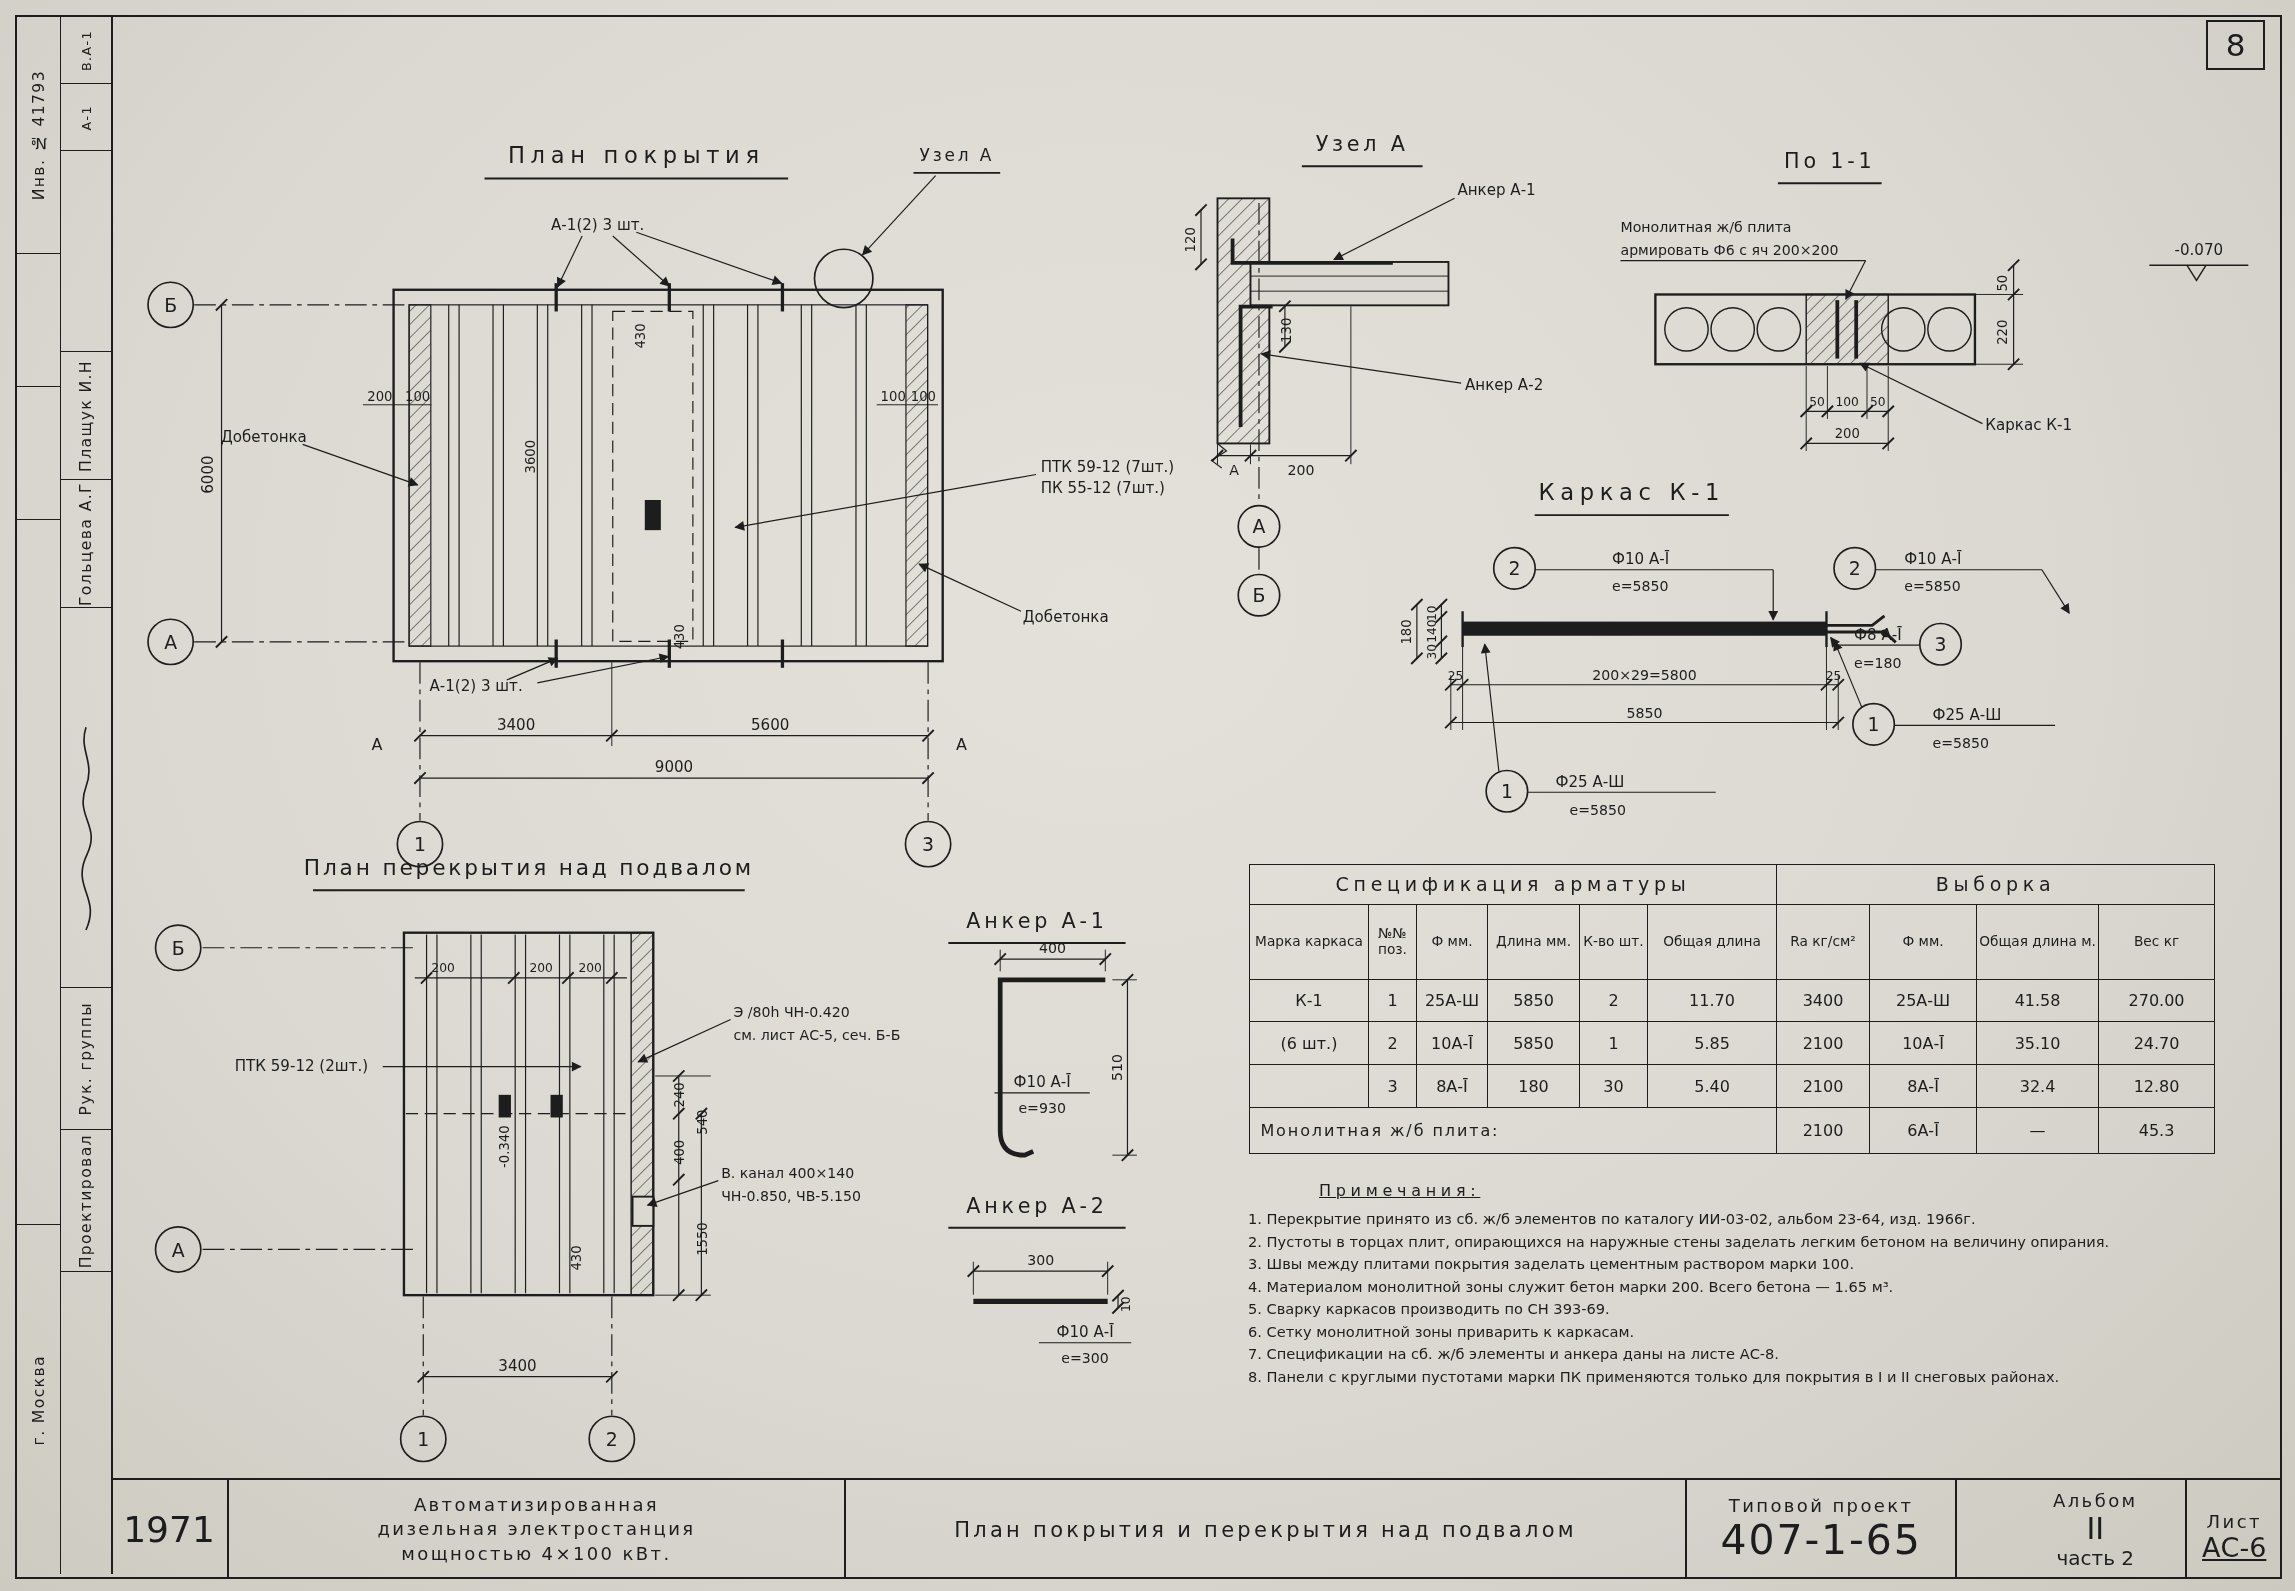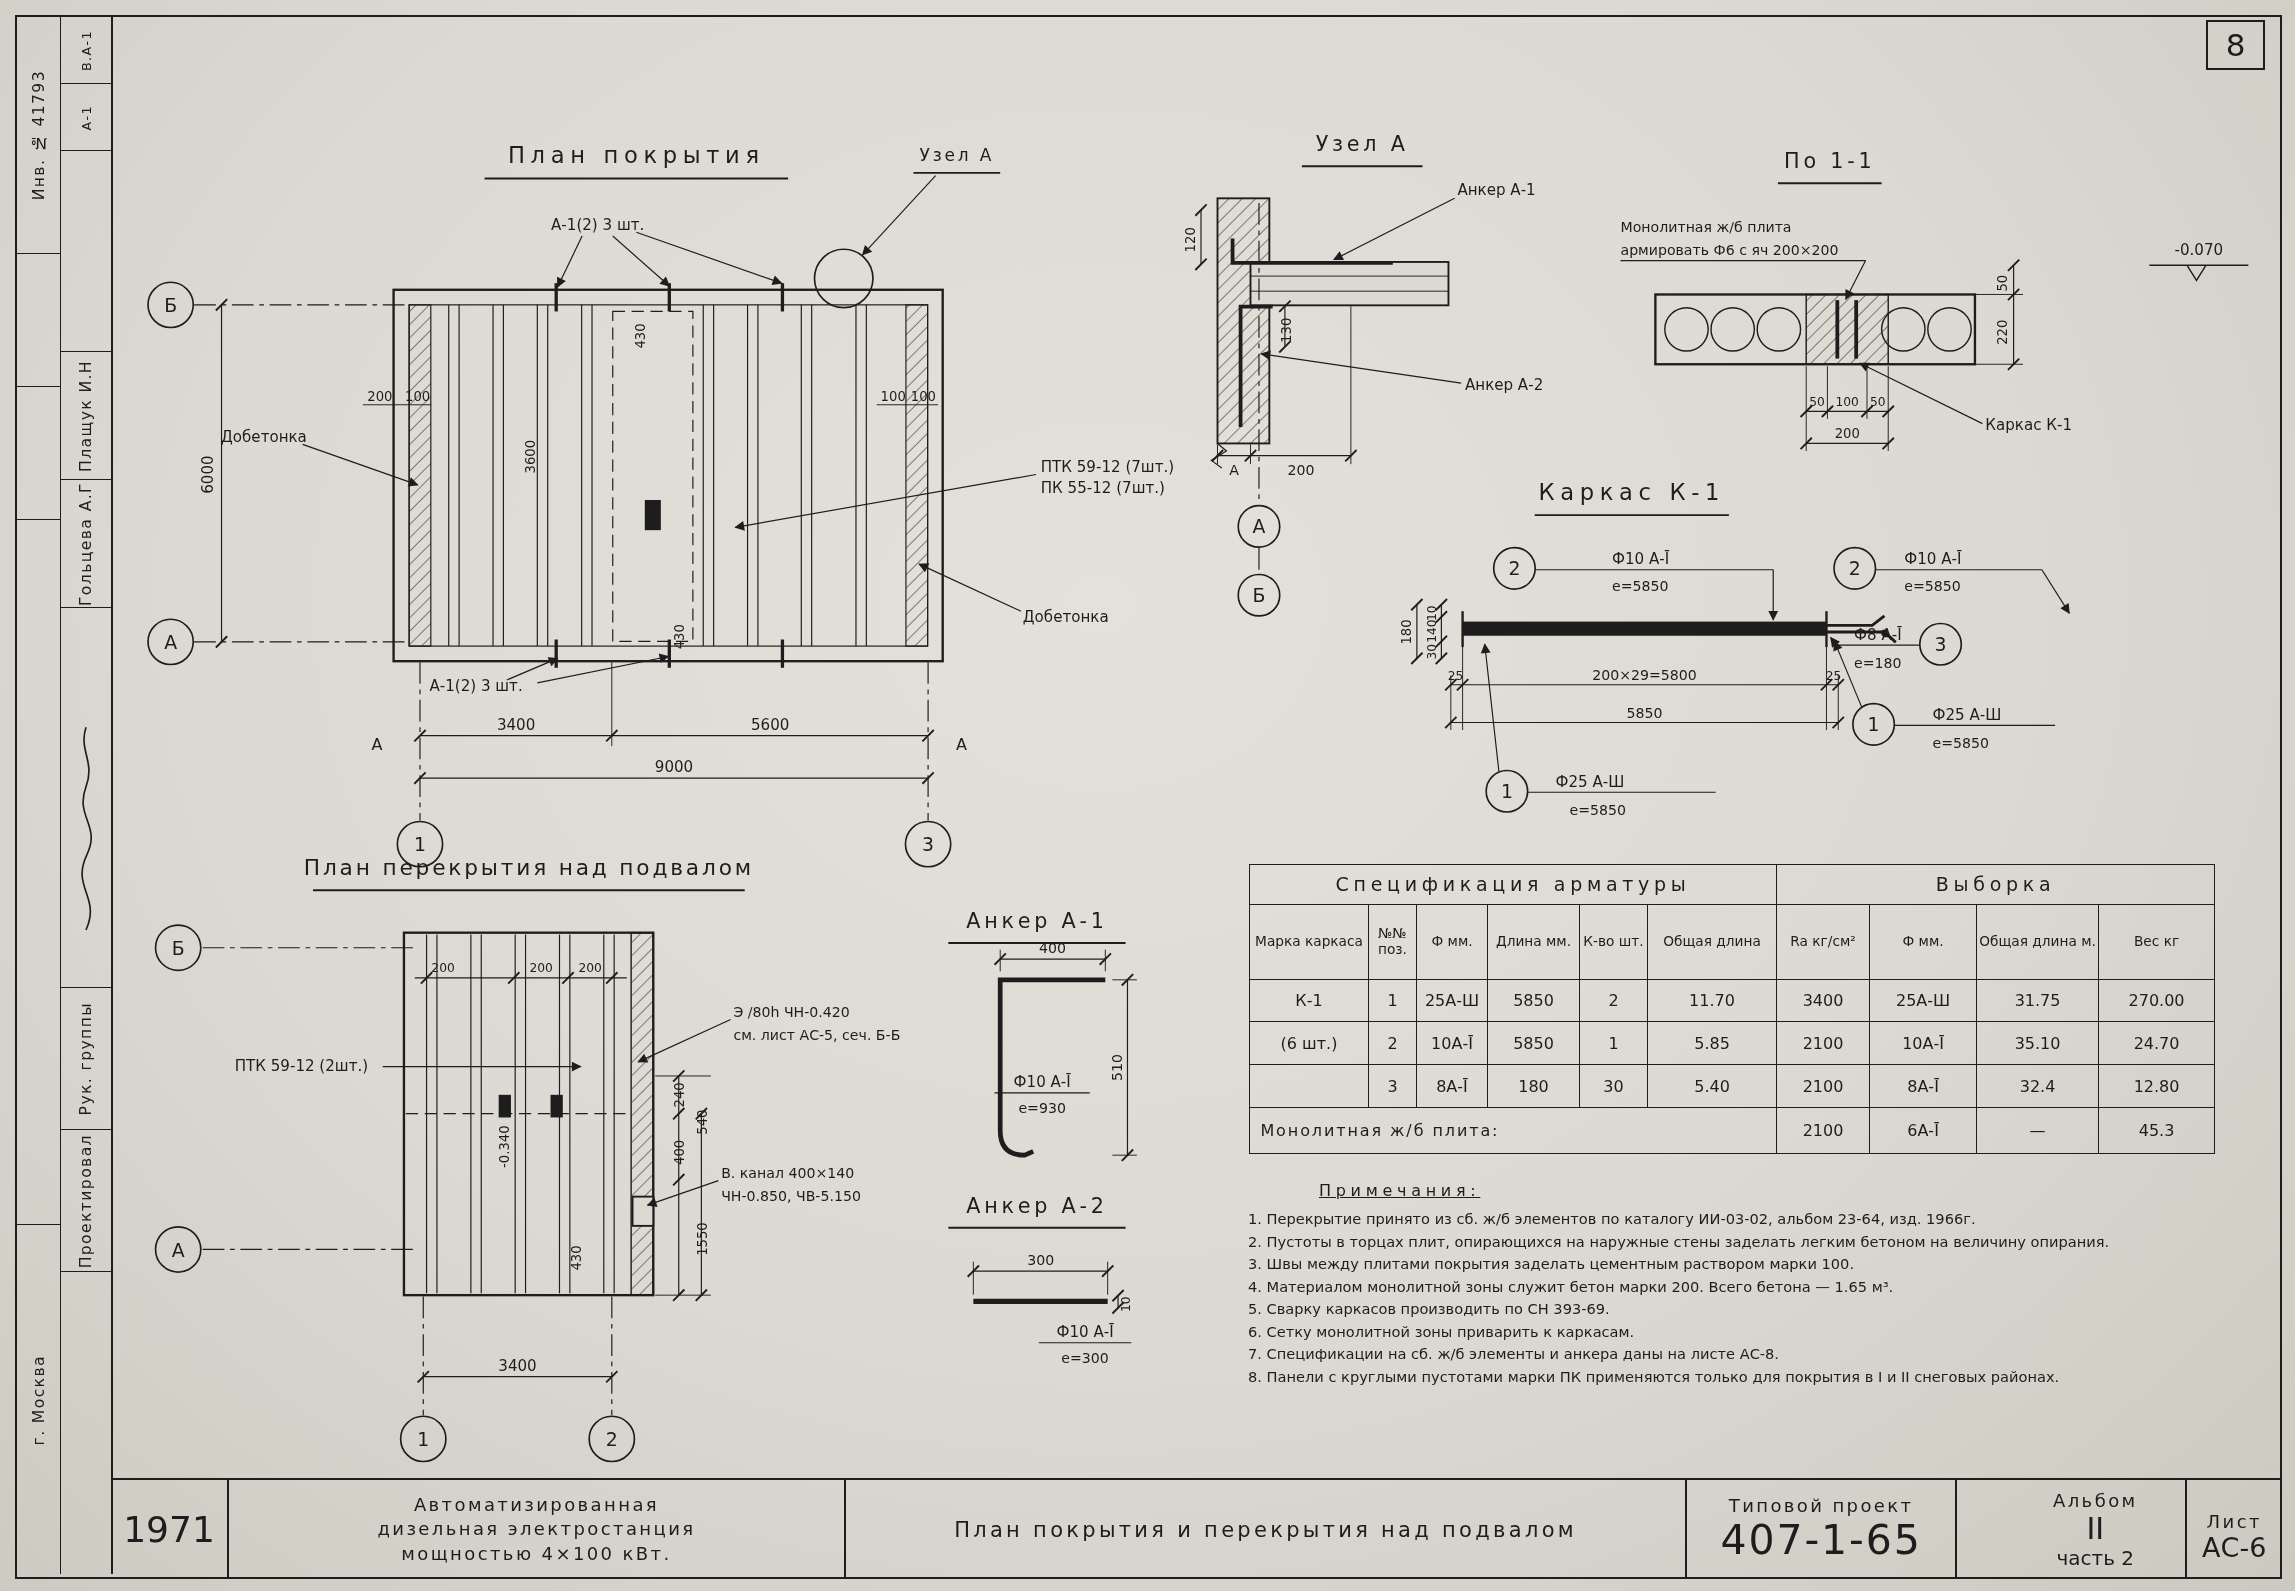--- a/index.html
+++ b/index.html
@@ -47,21 +47,21 @@
   .tb-year{width:119px;font-size:36px;}
   .tb-org{width:631px;font-size:18px;letter-spacing:2.4px;line-height:1.35;text-align:center;}
   .tb-title{width:861px;font-size:21px;letter-spacing:3.3px;text-align:center;}
   .tb-proj{width:275px;}
   .tb-album{width:185px;padding-left:48px;}
   .tb-list{width:96px;margin-top:15px;}
   .tb-label{font-size:18px;letter-spacing:2.4px;}
   .tb-big{font-size:41px;letter-spacing:1.9px;}
   .tb-mid{font-size:30px;}
   .tb-part{font-size:20px;}
-  .tb-mid2{font-size:27px;}
+  .tb-mid2{font-size:27px;text-decoration:underline;}
 </style>
 </head>
 <body>
 
 <div class="sheet">
   <div class="frame"></div>
 
   <div class="strip">
     <div class="strip-colA">
       <div class="scell" style="height:236px">
@@ -521,21 +521,21 @@
     </tr>
     <tr class="dr">
       <td>К-1</td>
           <td>1</td>
       <td>25А-Ш</td>
           <td>5850</td>
       <td>2</td>
           <td>11.70</td>
       <td>3400</td>
           <td>25А-Ш</td>
-      <td>31.75</td>
+      <td>41.58</td>
           <td>270.00</td>
     </tr>
     <tr class="dr">
       <td>(6 шт.)</td>
           <td>2</td>
       <td>10А-Ī</td>
           <td>5850</td>
       <td>1</td>
           <td>5.85</td>
       <td>2100</td>

